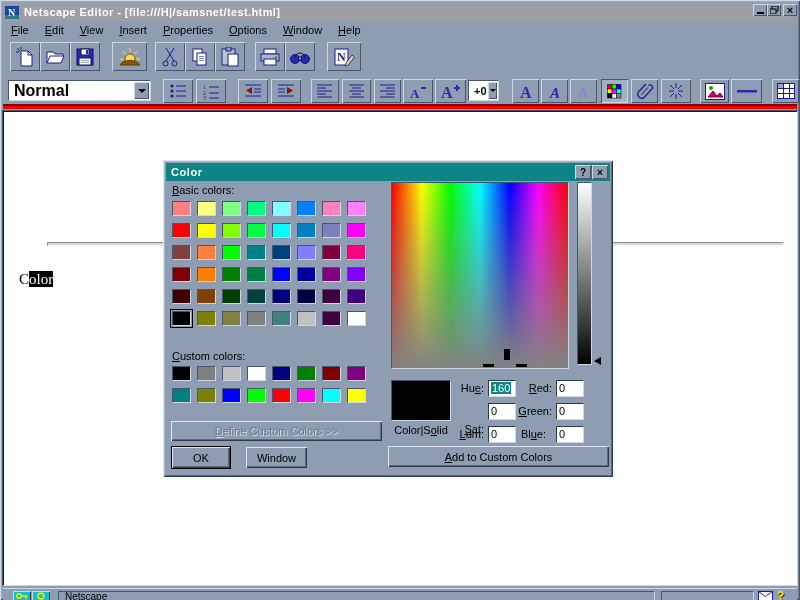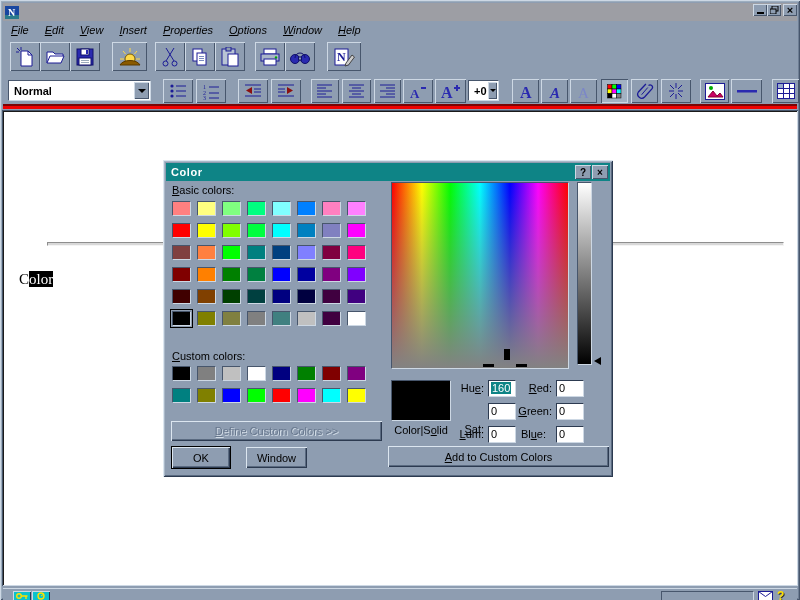--- a/index.html
+++ b/index.html
@@ -17,34 +17,34 @@
   .title-text { color:#fff; font-weight:bold; font-size:11px; margin-left:5px; letter-spacing:.4px;
     white-space:nowrap; }
   .winbtn { width:14px; height:12px; background:#8e9db1; position:absolute; top:4px;
     box-shadow: inset 1px 1px 0 #cdd8e4, inset -1px -1px 0 #47566c;
     display:flex; align-items:center; justify-content:center; font-size:9px; font-weight:bold; }
   .glyph-minbar { width:7px; height:2px; background:#000; margin-top:6px; }
   .glyph-close::after { content:"×"; font-size:11px; line-height:10px; }
 
   
   .menubar { left:3px; top:22px; width:794px; height:16px; display:flex; align-items:center; }
-  .menu-item { display:inline-block; padding:1px 8px 1px 6px; margin-left:2px;font-style:italic; }
+  .menu-item { display:inline-block; padding:1px 8px 1px 6px; margin-left:2px; }
   .menu-item::first-letter { text-decoration:underline; }
 
   
   .tbtn { position:absolute; background:#8e9db1;
     box-shadow: inset 1px 1px 0 #cdd8e4, inset -1px -1px 0 #47566c;
     display:flex; align-items:center; justify-content:center; }
   .tbtn.pressed { background:#a3b2c3;
     box-shadow: inset 1px 1px 0 #47566c, inset -1px -1px 0 #cdd8e4; }
 
   .combo { position:absolute; background:#fff;
     border:1px solid; border-color:#47566c #cdd8e4 #cdd8e4 #47566c;
     display:flex; align-items:center; }
-  .combo-text { padding-left:5px; font-weight:bold; font-size:11px; }
+  .combo-text { padding-left:5px; font-weight:bold; font-size:16px; }
   .combo-arrow-btn { position:absolute; right:1px; top:1px; bottom:1px; width:15px; background:#8e9db1;
     box-shadow: inset 1px 1px 0 #cdd8e4, inset -1px -1px 0 #47566c;
     display:flex; align-items:center; justify-content:center; }
   .tri-down { width:0; height:0; border-left:4px solid transparent; border-right:4px solid transparent;
     border-top:4px solid #000; }
 
   .stripe1 { left:3px; top:104px; width:794px; height:2px; background:#7c0404; }
   .stripe2 { left:3px; top:106px; width:794px; height:3px; background:#ee0202; }
 
   
@@ -121,20 +121,21 @@
 <div class="screen">
 
   <div class="abs titlebar">
     <span style="margin-left:2px;display:inline-flex;">
       <svg width="14" height="13">
           <rect width="14" height="13" fill="#1846a0"></rect>
           <rect x="0" y="9" width="14" height="4" fill="#2a7a8c"></rect>
           <text x="3" y="10" font-size="10" font-weight="bold" fill="#fff" font-family="Liberation Sans">N</text>
         </svg>
     </span>
+    <span class="title-text">Netscape Editor - [file:///H|/samsnet/test.html]</span>
   </div>
   <div class="winbtn" style="left:753px;">
       <span class="glyph-minbar"></span>
     </div>
   <div class="winbtn" style="left:767px;">
     <svg width="9" height="8">
         <rect x="2" y="0" width="6" height="5" fill="none" stroke="#000"></rect>
         <rect x="0" y="3" width="6" height="5" fill="#8e9db1" stroke="#000"></rect>
       </svg>
   </div>
@@ -511,20 +512,21 @@
           <circle cx="4" cy="4" r="2.3" fill="none" stroke="#ffe000" stroke-width="1.4"></circle>
           <path d="M6.5 4h6M11 4v3" stroke="#ffe000" stroke-width="1.4"></path>
         </svg>
     </div>
     <div class="status-iconbtn" style="left:29px;">
       <svg width="10" height="8">
           <circle cx="5" cy="4" r="3" fill="none" stroke="#ffe000" stroke-width="1.4"></circle>
           <path d="M5 4l2-1.5" stroke="#ffe000"></path>
         </svg>
     </div>
+    <div class="status-panel" style="left:55px;width:597px;">Netscape</div>
     <div class="status-panel" style="left:658px;width:93px;"></div>
     <div class="abs" style="left:755px;top:2px;">
       <svg width="15" height="10">
           <rect x="0.5" y="0.5" width="14" height="9" fill="#fff" stroke="#1c1c96"></rect>
           <path d="M0.5 0.5l7 5 7-5" fill="none" stroke="#1c1c96"></path>
         </svg>
     </div>
     <div class="abs" style="left:774px;top:0px;color:#ffe000;font-weight:bold;font-size:12px;text-shadow:1px 1px 0 #333;">?</div>
   </div>
 

